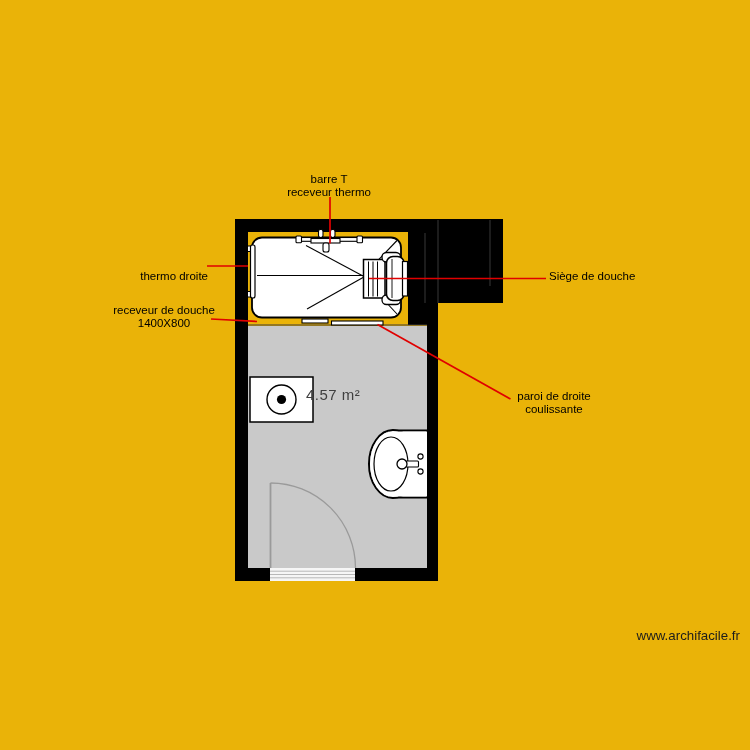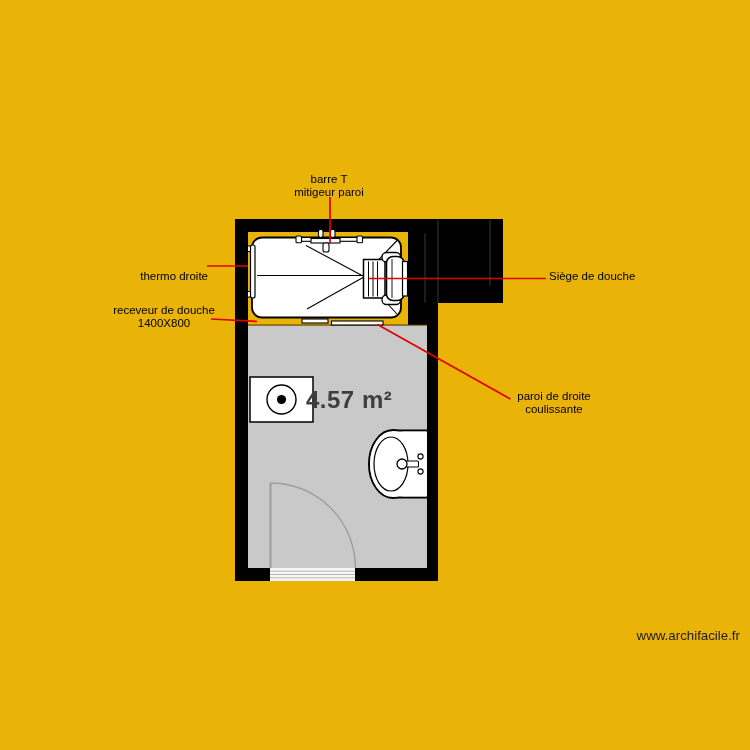--- a/index.html
+++ b/index.html
@@ -2,21 +2,21 @@
 <html><head>
 <meta charset="utf-8">
 <style>
   html,body{margin:0;padding:0;background:#ffffff;}
   .stage{position:relative;width:750px;height:750px;background:#eab308;overflow:hidden;
          font-family:"Liberation Sans", sans-serif;}
   .plan-svg{position:absolute;left:0;top:0;}
   .lbl{position:absolute;color:#000000;font-size:11.5px;line-height:1.09;white-space:nowrap;}
   .lbl.center{text-align:center;}
   .lbl.rightal{text-align:right;}
-  .area-lbl{position:absolute;font-size:24px;color:#3f3f3f;letter-spacing:0.5px;font-weight:bold;}
+  .area-lbl{position:absolute;font-size:15px;color:#3f3f3f;letter-spacing:0.5px;}
   .watermark{position:absolute;font-size:13.3px;color:#1c1c1c;text-align:right;}
 </style>
 </head>
 <body>
 
 <div class="stage">
 
   <svg class="plan-svg" width="750" height="750" viewBox="0 0 750 750">
 
     <rect x="248" y="326" width="179" height="242" fill="#c9c9c9"></rect>
@@ -120,21 +120,21 @@
       <line x1="330" y1="197" x2="330" y2="243.5"></line>
       <line x1="207" y1="266" x2="248" y2="266"></line>
       <line x1="211" y1="319" x2="257" y2="321.5"></line>
       <line x1="369" y1="278.5" x2="546" y2="278.5"></line>
       <line x1="377.5" y1="324.5" x2="510.5" y2="399"></line>
     </g>
   </svg>
 
   <div class="lbl center" style="left:249px;top:173px;width:160px;">
     <div>barre T</div>
-    <div>mitigeur paroi</div>
+    <div>receveur thermo</div>
   </div>
 
   <div class="lbl rightal" style="left:88px;top:270px;width:120px;">thermo droite</div>
 
   <div class="lbl center" style="left:84px;top:304px;width:160px;">
     <div>receveur de douche</div>
     <div>1400X800</div>
   </div>
 
   <div class="lbl" style="left:549px;top:270px;">Siège de douche</div>

